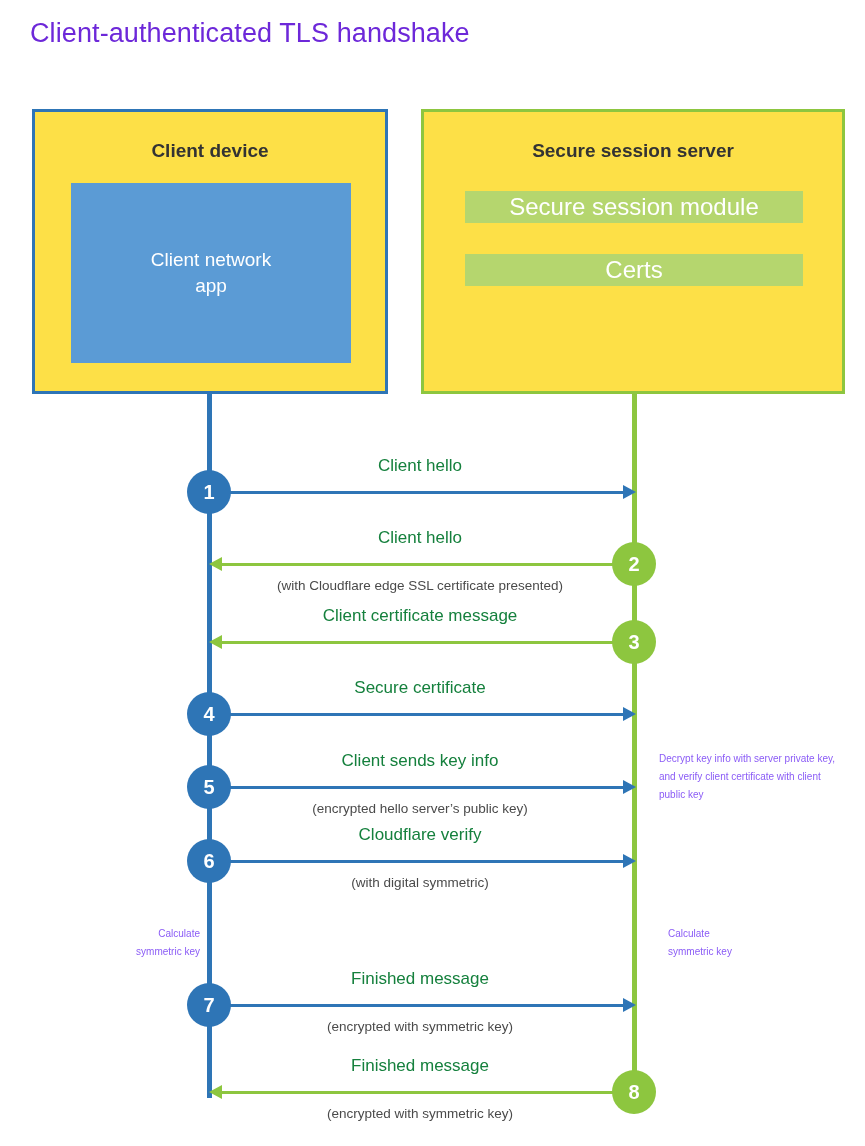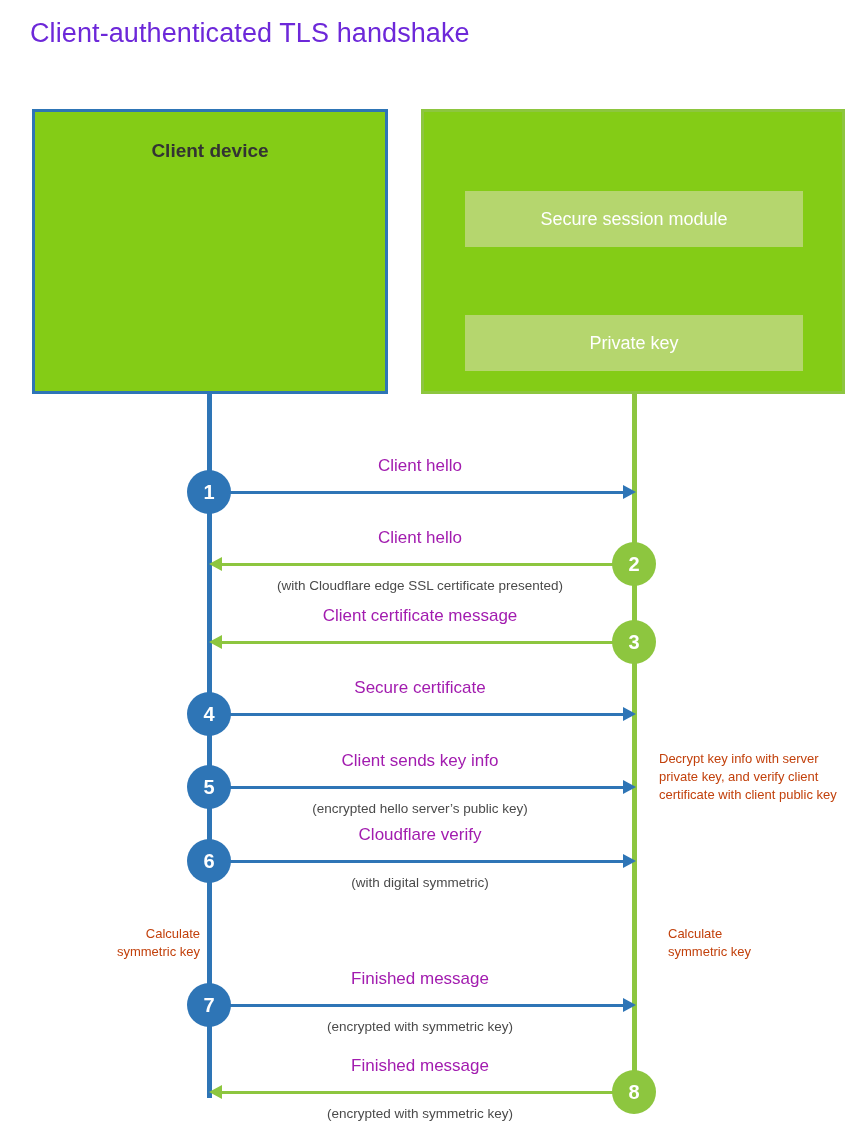--- a/index.html
+++ b/index.html
@@ -24,21 +24,21 @@
     font-size: 27px;
     font-weight: 400;
     color: #6d28d9;
     letter-spacing: 0.1px;
     white-space: nowrap;
   }
 
   
   .party-box {
     position: absolute;
-    background: #84cc16;
+    background: #fde047;
     box-sizing: border-box;
   }
   #client-box {
     left: 32px;
     top: 109px;
     width: 356px;
     height: 285px;
     border: 3px solid #2e75b6;
   }
   #server-box {
@@ -71,24 +71,24 @@
     align-items: center;
     justify-content: center;
     text-align: center;
   }
 
   
   .server-bar {
     position: absolute;
     left: 41px;
     width: 338px;
-    height: 56px;
+    height: 32px;
     background: #b5d66e;
     color: #ffffff;
-    font-size: 18px;
+    font-size: 24px;
     display: flex;
     align-items: center;
     justify-content: center;
     text-align: center;
   }
   #server-bar-0 { top: 79px; }
   #server-bar-1 { top: 142px; }
   #server-bar-2 { top: 203px; }
 
   
@@ -154,41 +154,41 @@
   .green .step-badge { background: #8dc63f; }
   .badge-left  { left: 187px; }
   .badge-right { left: 612px; }
 
   .step-label {
     position: absolute;
     left: 215px;
     width: 410px;
     text-align: center;
     font-size: 17px;
-    color: #a21caf;
+    color: #15803d;
     top: -36px;
     white-space: nowrap;
   }
   .step-sublabel {
     position: absolute;
     left: 215px;
     width: 410px;
     text-align: center;
     font-size: 13.5px;
     color: #4a4a4a;
     top: 14px;
     white-space: nowrap;
   }
 
   
   .side-note {
     position: absolute;
-    font-size: 13px;
+    font-size: 10px;
     line-height: 18px;
-    color: #c2410c;
+    color: #8b5cf6;
   }
   #server-decrypt-note {
     left: 659px;
     top: 750px;
     width: 190px;
     text-align: left;
   }
   #client-calc-note {
     left: 40px;
     top: 925px;
@@ -202,25 +202,32 @@
     text-align: left;
   }
 </style>
 </head>
 <body>
 
 <div id="page-title">Client-authenticated TLS handshake</div>
 
 <div class="party-box" id="client-box">
   <div class="party-title">Client device</div>
+  <div id="client-app-block">
+    <span>
+      <span>Client network</span><br>
+      <span>app</span>
+    </span>
+  </div>
 </div>
 
 <div class="party-box" id="server-box">
+  <div class="party-title">Secure session server</div>
   <div class="server-bar" id="server-bar-0">Secure session module</div>
-  <div class="server-bar" id="server-bar-2">Private key</div>
+  <div class="server-bar" id="server-bar-1">Certs</div>
 </div>
 
 <div class="lifeline" id="client-lifeline"></div>
 <div class="lifeline" id="server-lifeline"></div>
 
 <div id="steps-container">
     <div class="step blue" style="top: 492px;">
       <div class="arrow-line" style="left: 209.5px; width: 415px;"></div>
       <div class="arrow-head to-right" style="left: 622.5px;"></div>
       <div class="step-badge badge-left">1</div>

